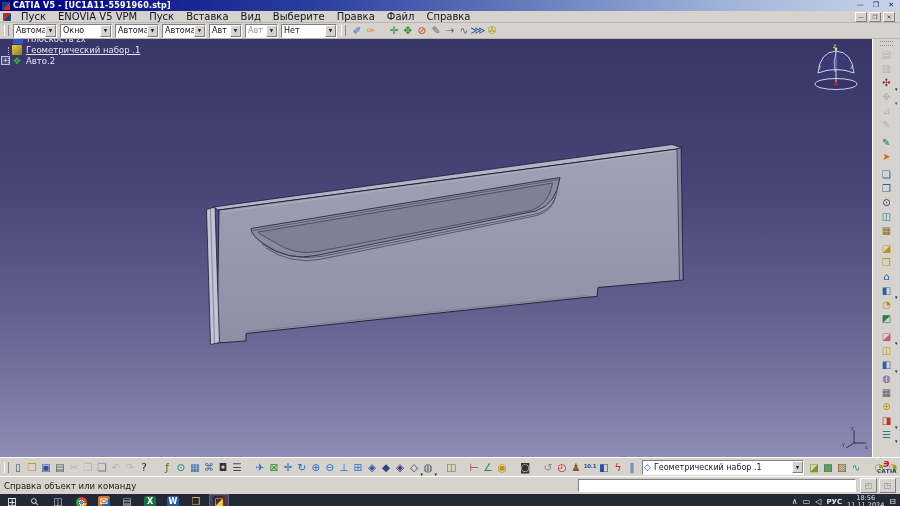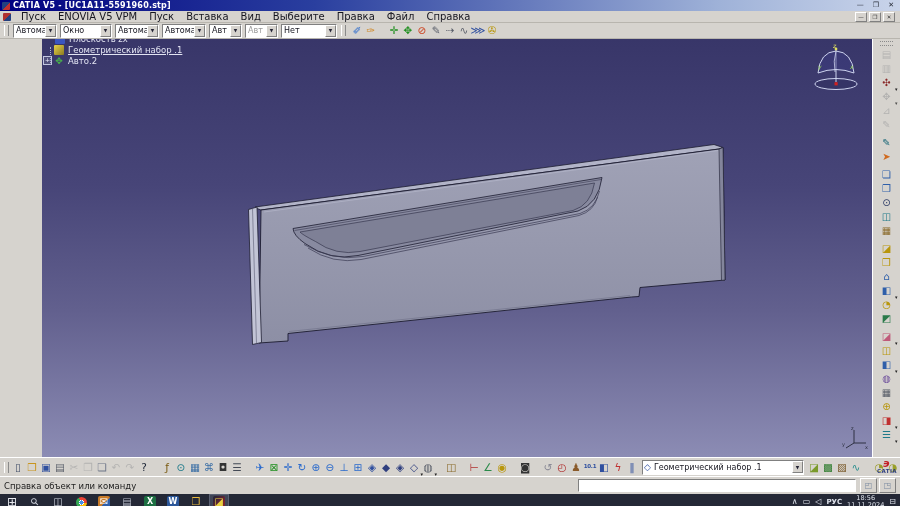--- a/index.html
+++ b/index.html
@@ -39,21 +39,21 @@
   .ic{width:14px;height:14px;display:flex;align-items:center;justify-content:center;font-size:10.5px;
     position:relative;flex:none;line-height:1;}
   .ic.gap{margin-left:9px;}
   .ic.disabled{color:#a8a8a8 !important;opacity:.75;}
   .ic.caret::after{content:"▾";position:absolute;right:-2px;bottom:-2px;font-size:5px;color:#222;}
   .ic.txt{font-size:5.5px;font-weight:bold;letter-spacing:-.3px;}
 
   
   #workspace{height:418px;display:flex;}
   #viewport{flex:1;position:relative;overflow:hidden;
-    background:linear-gradient(to bottom,#383669,#474578 35%,#62608e 65%,#8c8cb4);margin-left:42px;}
+    background:linear-gradient(to bottom,#383669,#474578 35%,#62608e 65%,#8c8cb4);}
   
   #tree{position:absolute;left:0;top:-6px;width:220px;}
   .tree-row{display:flex;align-items:center;height:11px;color:#e2e4f2;font-size:8.5px;position:relative;}
   .tree-row .expander{width:7px;height:7px;margin:0 2px 0 1px;font-size:6px;line-height:6px;text-align:center;
     border:1px solid #c2c6e0;color:#eef;background:rgba(255,255,255,.12);flex:none;}
   .tree-row .expander:empty{visibility:hidden;}
   .tree-ic{width:10px;height:10px;margin-right:4px;flex:none;display:flex;align-items:center;
     justify-content:center;font-size:9px;border-radius:1px;}
   .tree-row.linked .tree-label{text-decoration:underline;}
   .tree-row.clipped{margin-left:1px;}

